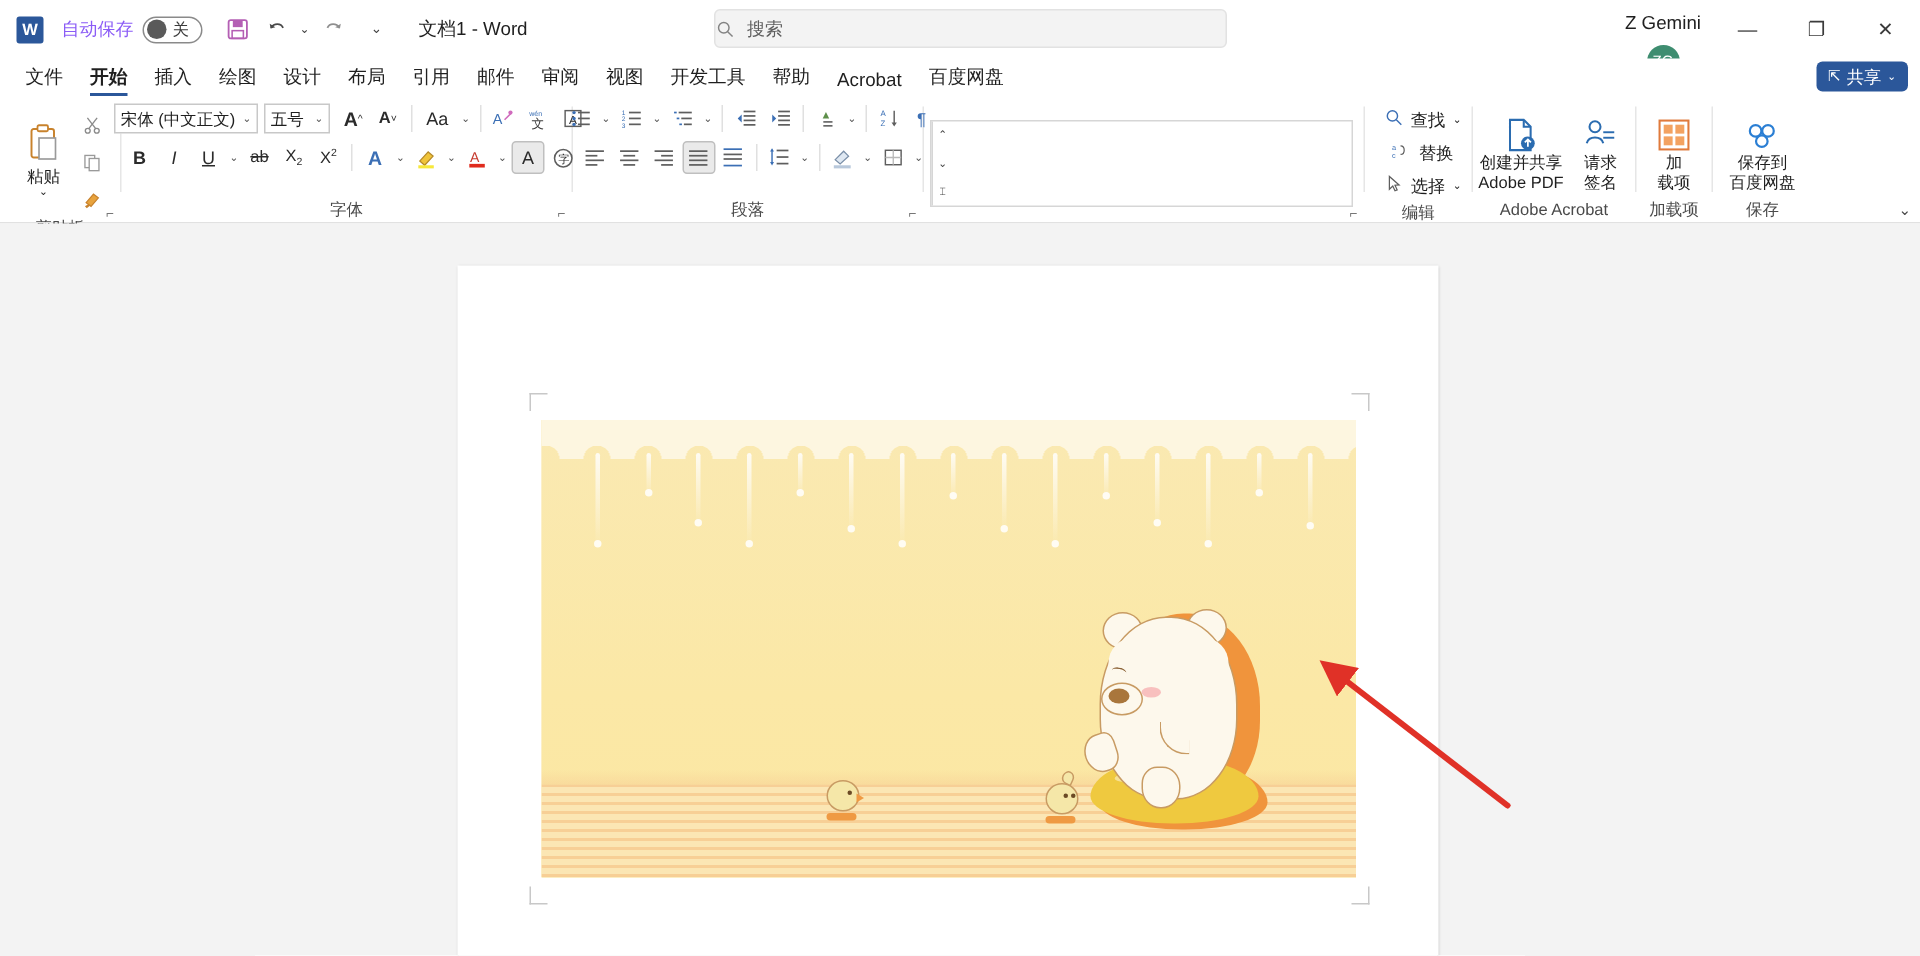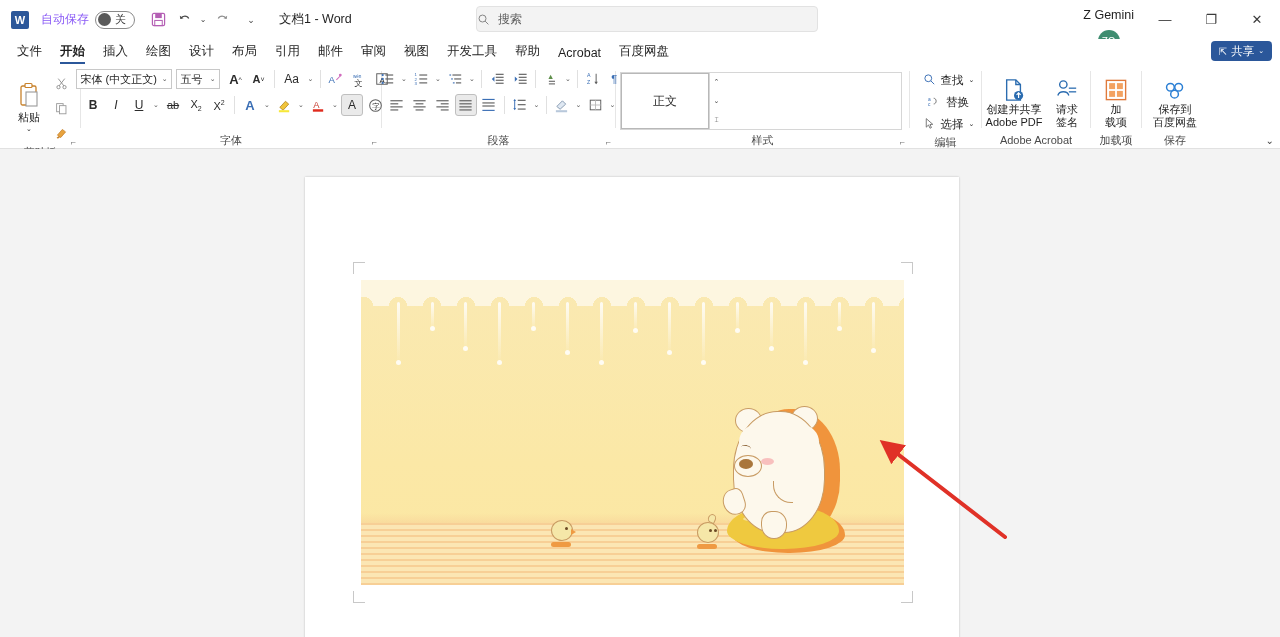--- a/index.html
+++ b/index.html
@@ -656,31 +656,27 @@
         </div>
       </div>
       <div class="glabel">段落</div>
       <div class="dlg">⌐</div>
     </div>
     <div class="grp-div"></div>
 
     <div class="grp" style="width:293px;">
       <div class="content" style="padding-left:4px;">
         <div class="stylesgal" style="width:282px;">
-          <div class="stylecell sel">
-            <span class="nm">正文</span>
-          </div>
           <div class="gallery-nav">
             <span class="gnav">⌃</span>
             <span class="gnav">⌄</span>
             <span class="gnav">⌶</span>
           </div>
         </div>
       </div>
-      <div class="glabel">样式</div>
       <div class="dlg">⌐</div>
     </div>
     <div class="grp-div"></div>
 
     <div class="grp" style="width:71px;">
       <div class="content" style="flex-direction:column;padding-left:6px;gap:2px;padding-top:2px;">
         <div class="editcmd">
           <span>
             <svg width="13" height="13" viewBox="0 0 16 16" aria-hidden="true">
               <circle cx="6.5" cy="6.5" r="4.2" fill="none" stroke="#3b6fb5" stroke-width="1.2"></circle>

